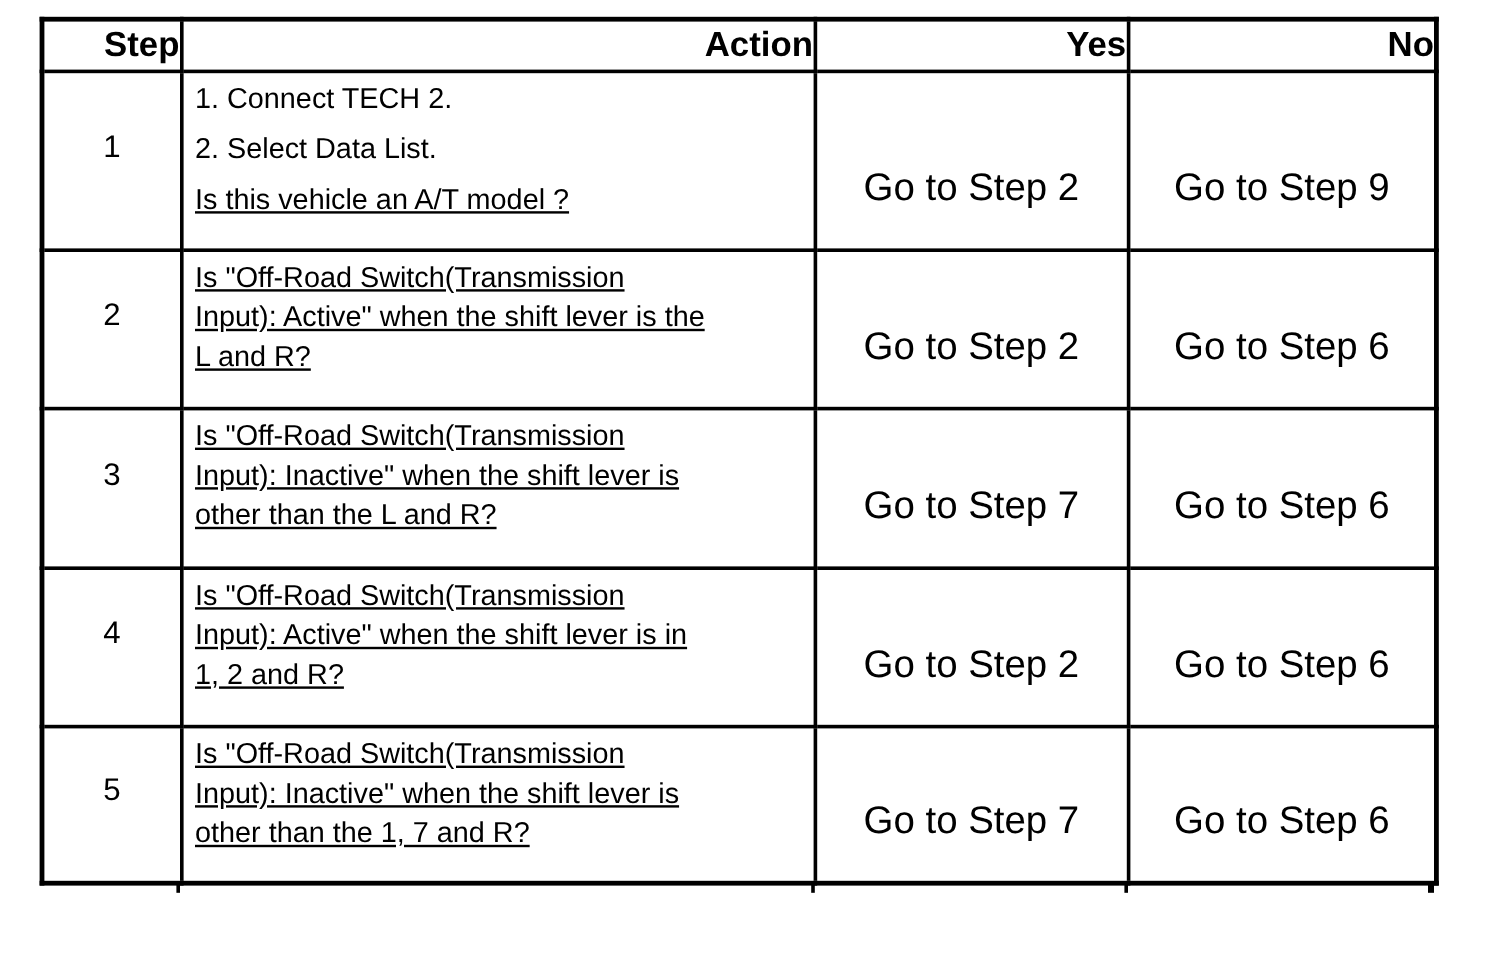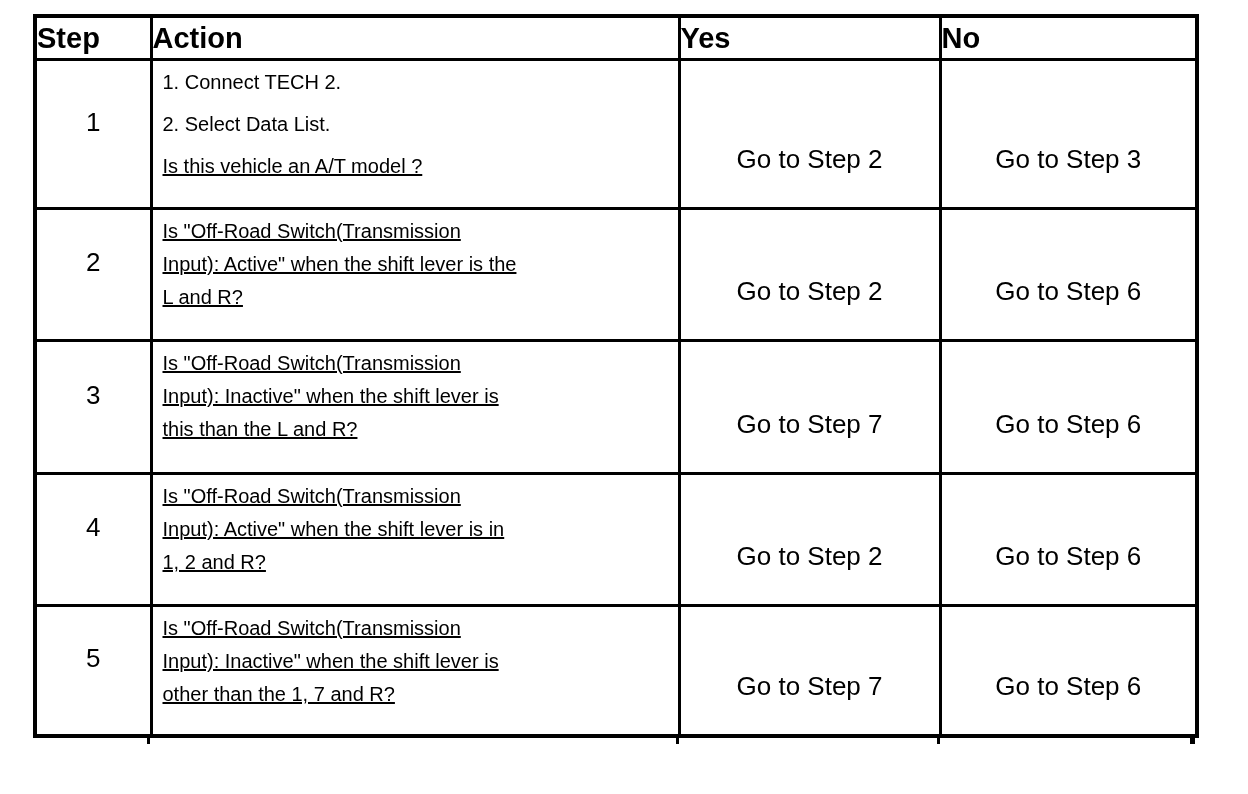--- a/index.html
+++ b/index.html
@@ -24,47 +24,47 @@
     border: 4px solid #000000;
   }
   table.diag th,
   table.diag td {
     border: 3px solid #000000;
     overflow: hidden;
   }
   th.hdr {
     font-size: 29px;
     font-weight: bold;
-    text-align: left;
+    text-align: right;
     vertical-align: middle;
     height: 40px;
     padding: 0;
   }
   tr.r1 { height: 149px; }
   tr.r2 { height: 132px; }
   tr.r3 { height: 133px; }
   tr.r4 { height: 132px; }
   tr.r5 { height: 130px; }
   td.step {
     font-size: 26px;
     text-align: center;
     vertical-align: middle;
     padding: 0 0 24px 0;
   }
   td.action {
-    font-size: 20px;
+    font-size: 24px;
     line-height: 33px;
     vertical-align: top;
     padding: 5px 46px 0 10px;
     text-align: left;
   }
   td.action .para { margin: 0 0 9px 0; }
   td.action .line { margin: 0; text-decoration: underline; }
   td.goto {
-    font-size: 26px;
+    font-size: 32px;
     text-align: center;
     vertical-align: bottom;
     padding: 0 0 32px 0;
   }
   
   .stub {
     position: absolute;
     top: 736px;
     width: 3px;
     height: 8px;
@@ -95,38 +95,38 @@
   </thead>
   <tbody>
     <tr class="r1">
       <td class="step">1</td>
       <td class="action">
         <div class="para">1. Connect TECH 2.</div>
         <div class="para">2. Select Data List.</div>
         <div class="line">Is this vehicle an A/T model ?</div>
       </td>
       <td class="goto">Go to Step 2</td>
-      <td class="goto">Go to Step 3</td>
+      <td class="goto">Go to Step 9</td>
     </tr>
     <tr class="r2">
       <td class="step">2</td>
       <td class="action">
         <div class="line">Is "Off-Road Switch(Transmission</div>
         <div class="line">Input): Active" when the shift lever is the</div>
         <div class="line">L and R?</div>
       </td>
       <td class="goto">Go to Step 2</td>
       <td class="goto">Go to Step 6</td>
     </tr>
     <tr class="r3">
       <td class="step">3</td>
       <td class="action">
         <div class="line">Is "Off-Road Switch(Transmission</div>
         <div class="line">Input): Inactive" when the shift lever is</div>
-        <div class="line">this than the L and R?</div>
+        <div class="line">other than the L and R?</div>
       </td>
       <td class="goto">Go to Step 7</td>
       <td class="goto">Go to Step 6</td>
     </tr>
     <tr class="r4">
       <td class="step">4</td>
       <td class="action">
         <div class="line">Is "Off-Road Switch(Transmission</div>
         <div class="line">Input): Active" when the shift lever is in</div>
         <div class="line">1, 2 and R?</div>

